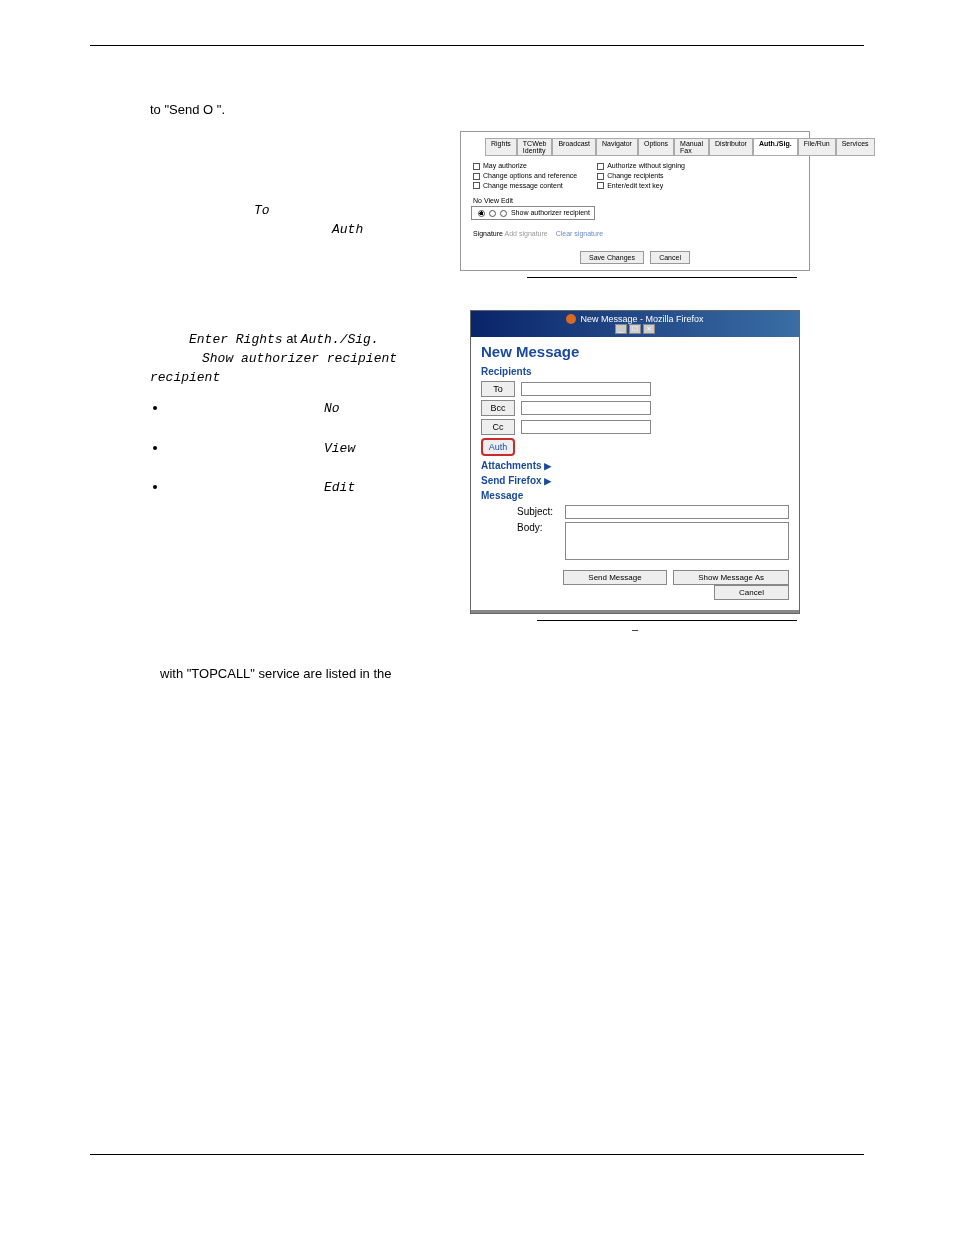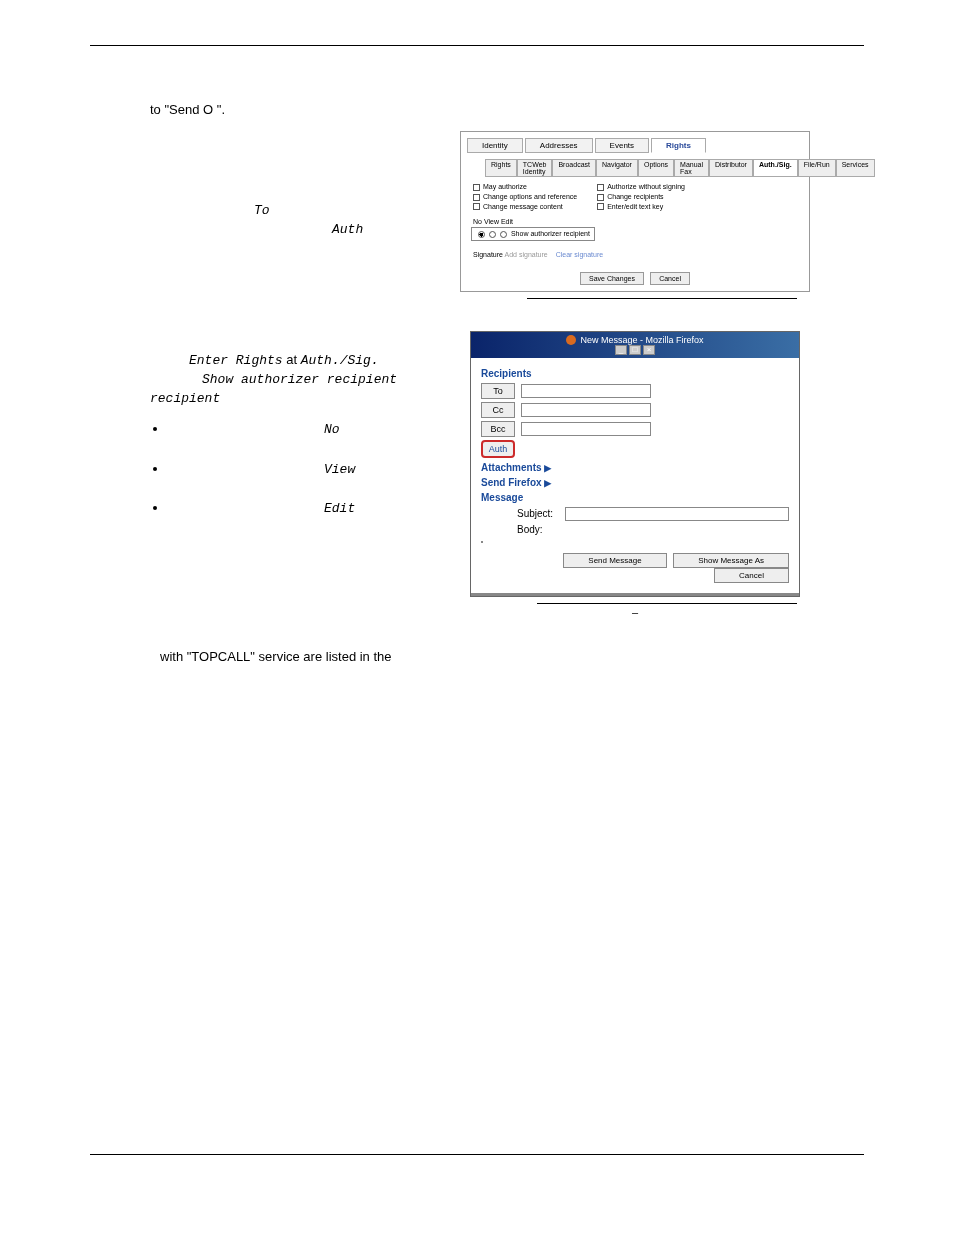--- a/index.html
+++ b/index.html
@@ -204,26 +204,20 @@
 
     <div class="two-col block1">
       <div class="col-left">
         <div class="para" style="margin-top:70px;">
           <span style="visibility:hidden;">xxxxxxxxxxxxxxxx</span><span class="mono">To</span><br>
           <span style="visibility:hidden;">xxxxxxxxxxxxxxxxxxxxxxxxxxxx</span><span class="mono">Auth</span>
         </div>
       </div>
       <div class="col-right">
         <div class="fig fig1">
-          <div class="tabs-top">
-            <span class="tab-top">Identity</span>
-            <span class="tab-top">Addresses</span>
-            <span class="tab-top">Events</span>
-            <span class="tab-top active">Rights</span>
-          </div>
           <div class="tabs-sub">
             <span class="tab-sub">Rights</span>
             <span class="tab-sub">TCWeb Identity</span>
             <span class="tab-sub">Broadcast</span>
             <span class="tab-sub">Navigator</span>
             <span class="tab-sub">Options</span>
             <span class="tab-sub">Manual Fax</span>
             <span class="tab-sub">Distributor</span>
             <span class="tab-sub active">Auth./Sig.</span>
             <span class="tab-sub">File/Run</span>
@@ -281,44 +275,45 @@
               <span class="ff-icon"></span>
               <span>New Message - Mozilla Firefox</span>
             </div>
             <div class="win-btns">
               <span class="win-btn">_</span>
               <span class="win-btn">□</span>
               <span class="win-btn">×</span>
             </div>
           </div>
           <div class="fig2-body">
+            <div class="nm-title">New Message</div>
             <div class="section-h">Recipients</div>
             <div class="recip-row">
                 <span class="recip-btn">To</span>
                 <span class="recip-input"></span>
               </div>
             <div class="recip-row">
+                <span class="recip-btn">Bcc</span>
+                <span class="recip-input"></span>
+              </div>
+            <div class="recip-row">
                 <span class="recip-btn">Cc</span>
-                <span class="recip-input"></span>
-              </div>
-            <div class="recip-row">
-                <span class="recip-btn">Bcc</span>
                 <span class="recip-input"></span>
               </div>
             <div class="recip-row">
                 <span class="recip-btn auth">Auth</span>
               </div>
             <div class="section-h"><span>Attachments</span> <span class="arrow">▶</span></div>
             <div class="section-h"><span>Send Firefox</span> <span class="arrow">▶</span></div>
             <div class="section-h">Message</div>
             <div class="msg-row">
                 <span class="msg-label">Subject:</span>
                 <span class="subj-input"></span>
               </div>
-            <div class="msg-row" style="align-items:flex-start;flex-direction:column;">
+            <div class="msg-row" style="align-items:flex-start;">
                 <span class="msg-label">Body:</span>
                 <span class="body-input"></span>
               </div>
             <div class="send-btns">
               <span class="send-btn">Send Message</span>
               <span class="send-btn">Show Message As</span>
               <span class="send-btn">Cancel</span>
             </div>
           </div>
           <div style="border-top:3px solid #888;"></div>

